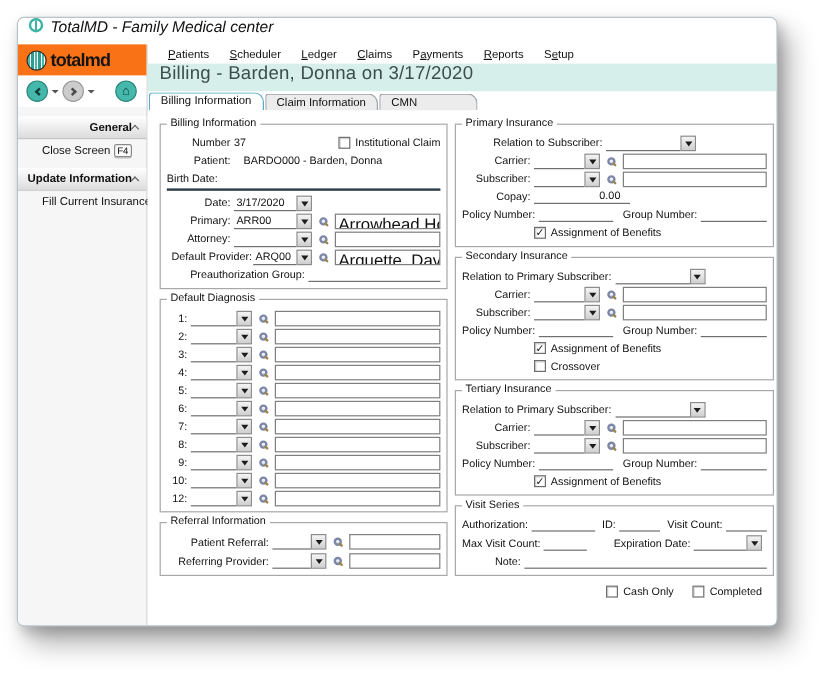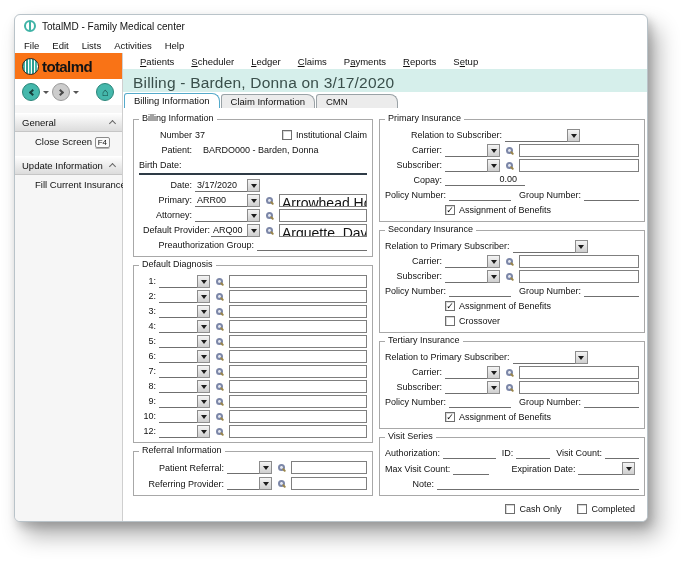--- a/index.html
+++ b/index.html
@@ -8,21 +8,21 @@
     width:687px; height:562px; background:#ffffff; overflow:hidden; position:relative;
     font-family:"Liberation Sans", sans-serif; color:#111;
   }
   .window {
     position:absolute; left:14px; top:14px; width:634px; height:508px;
     background:#fff; border:1px solid #b9c3c9; border-radius:6px;
     box-shadow: 10px 14px 22px rgba(0,0,0,.30), 3px 5px 10px rgba(0,0,0,.18);
     display:flex; flex-direction:column; overflow:hidden;
   }
   
-  .titlebar { height:22px; flex:0 0 22px; display:flex; align-items:center; gap:6px; padding:0 9px; font-size:10px; }
+  .titlebar { height:22px; flex:0 0 22px; display:flex; gap:6px; padding:0 9px; font-size:13px;font-style:italic; }
   .app-icon { width:12px; height:12px; border:2px solid #3fb3a6; border-radius:50%;
     background:linear-gradient(90deg, transparent 42%, #3fb3a6 42%, #3fb3a6 58%, transparent 58%); }
   .menubar { height:16px; flex:0 0 16px; display:flex; gap:13px; align-items:center; padding:0 9px; font-size:9.5px; }
   .menubar span { cursor:default; }
   .bodywrap { flex:1; display:flex; min-height:0; }
   
   .leftcol { width:108px; flex:0 0 108px; display:flex; flex-direction:column; background:#f6f6f6; border-right:1px solid #cfcfcf; }
   .logo { height:26px; flex:0 0 26px; display:flex; align-items:center; gap:3px; padding-left:7px; background:#f97316; }
   .logo-circle { width:17px; height:17px; border-radius:50%; border:1px solid #2a2a2a;
     background:repeating-linear-gradient(90deg,#45b8ac 0 2px,#ffffff 2px 3px,#2e9c90 3px 5px,#ffffff 5px 6px); }
@@ -30,31 +30,31 @@
   .navrow { height:26px; flex:0 0 26px; display:flex; align-items:center; gap:3px; padding-left:7px; background:#fff; }
   .navbtn { width:18px; height:18px; border-radius:50%; display:flex; align-items:center; justify-content:center; cursor:pointer; }
   .navbtn.teal { background:#45b8ac; border:1px solid #2b867a; }
   .navbtn.gray { background:#cccccc; border:1px solid #9b9b9b; }
   .navbtn.home { margin-left:14px; }
   .chl { width:5px; height:5px; border-left:2px solid #173f3b; border-bottom:2px solid #173f3b; transform:rotate(45deg); margin-left:2px; }
   .chr { width:5px; height:5px; border-right:2px solid #4a4a4a; border-top:2px solid #4a4a4a; transform:rotate(45deg); margin-right:2px; }
   .home-glyph { font-size:11px; line-height:1; color:#10413c; font-weight:bold; }
   .ddmini { width:0; height:0; border:3px solid transparent; border-top:3px solid #555; margin-top:4px; }
   .sb-head { margin-top:6px; background:linear-gradient(#fdfdfd,#dcdcdc); border-top:1px solid #fff; border-bottom:1px solid #c6c6c6;
-    font-weight:normal; font-size:9.5px; padding:3px 7px; display:flex; justify-content:space-between; align-items:center; cursor:pointer; }
+    font-weight:bold; font-size:9.5px; padding:3px 7px; display:flex; justify-content:flex-end; align-items:center; cursor:pointer; }
   .sb-head.first { margin-top:8px; }
   .chev-up { width:5px; height:5px; border-top:1.5px solid #666; border-right:1.5px solid #666; transform:rotate(-45deg); margin-top:2px; }
   .sb-item { font-size:9.5px; padding:4px 2px 3px 20px; cursor:pointer; white-space:nowrap; }
   .keycap { border:1px solid #8a8a8a; border-radius:2px; font-size:8px; padding:0 2px; background:#fafafa; box-shadow:0 1px 0 #b5b5b5; }
   
   .rightcol { flex:1; display:flex; flex-direction:column; min-width:0; }
   .toollinks { height:16px; flex:0 0 16px; display:flex; gap:17px; align-items:center; padding-left:17px; font-size:9.5px; }
   .toollinks a { color:#111; text-decoration:none; cursor:pointer; }
   .hot { text-decoration:underline; }
-  .band { height:23px; flex:0 0 23px; background:#d6efeb; display:flex; align-items:flex-end; padding-left:10px;
+  .band { height:23px; flex:0 0 23px; background:#d6efeb; display:flex; align-items:flex-start; padding-left:10px;
     font-size:15.5px; color:#3a4f4b; letter-spacing:.2px; white-space:nowrap; }
   .tabstrip { height:16px; flex:0 0 16px; display:flex; align-items:flex-end; padding-left:1px; }
   .tab { font-size:9.5px; padding:1px 9px; background:#ececec; border:1px solid #9aa2a6; border-bottom:none;
     border-radius:3px 8px 0 0; margin-right:1px; min-width:82px; height:14px; cursor:pointer; white-space:nowrap; }
   .tab.active { background:#fff; border-color:#54aacb; height:15px; position:relative; z-index:2; }
   
   .content { flex:1; display:flex; gap:6px; padding:6px 4px 0 10px; background:#fff; min-height:0; }
   .col-left { width:240px; flex:0 0 240px; display:flex; flex-direction:column; }
   .col-right { width:266px; flex:0 0 266px; display:flex; flex-direction:column; }
   .grp { border:1px solid #a8a8a8; position:relative; margin-top:5px; margin-bottom:3px; padding:8px 5px 3px; background:#fff; }
@@ -86,27 +86,20 @@
 </head>
 <body>
 
 <div class="window">
 
   <div class="titlebar">
     <span class="app-icon"></span>
     <span>TotalMD - Family Medical center</span>
   </div>
 
-  <div class="menubar">
-    <span>File</span>
-    <span>Edit</span>
-    <span>Lists</span>
-    <span>Activities</span>
-    <span>Help</span>
-  </div>
 
   <div class="bodywrap">
 
     <div class="leftcol">
       <div class="logo">
         <span class="logo-circle"></span>
         <span class="logo-text">totalmd</span>
       </div>
       <div class="navrow">
         <span class="navbtn teal">

